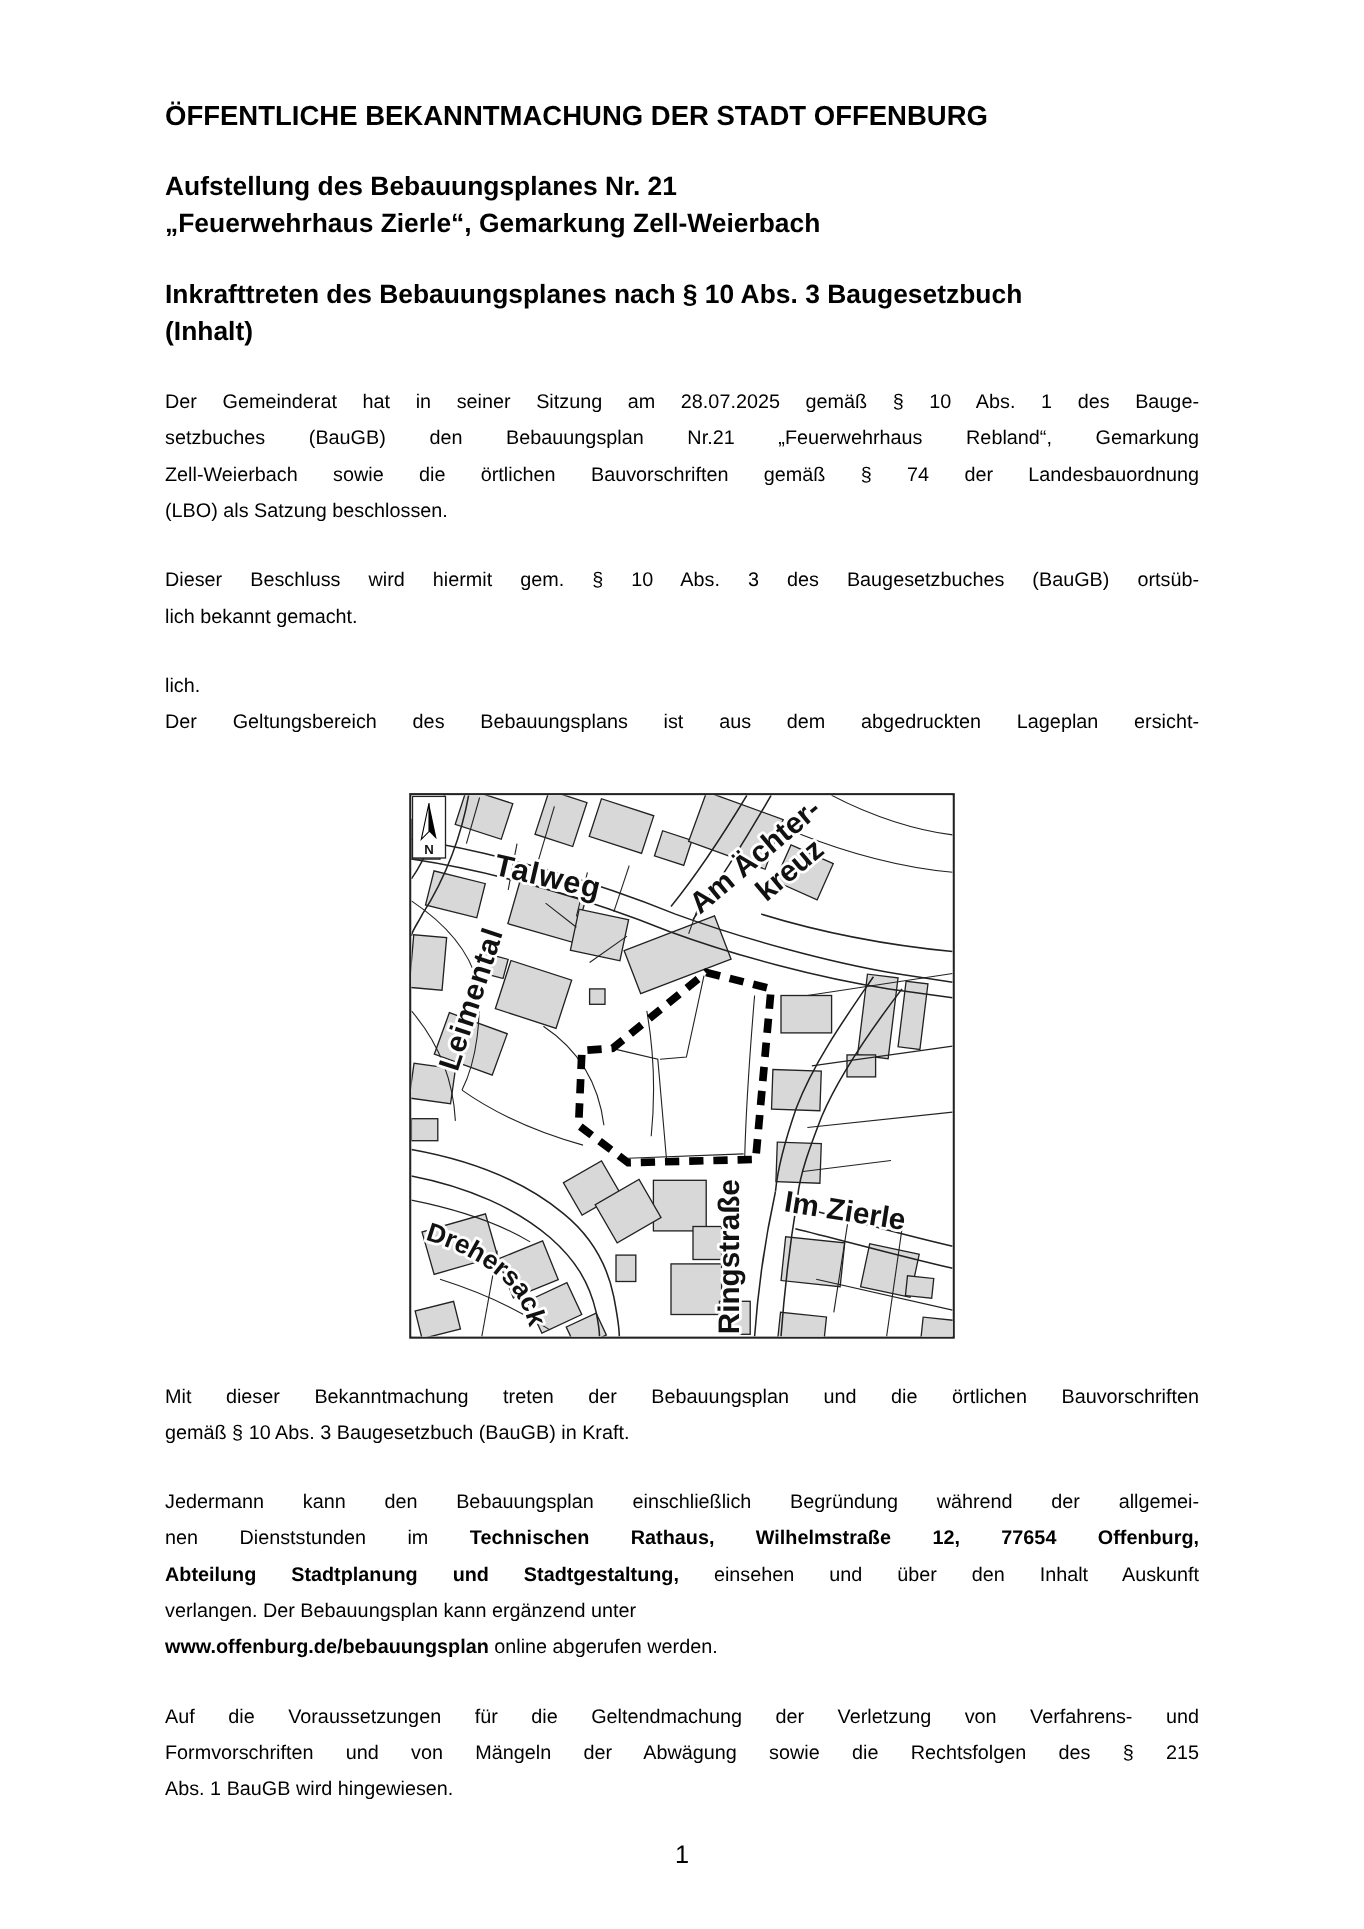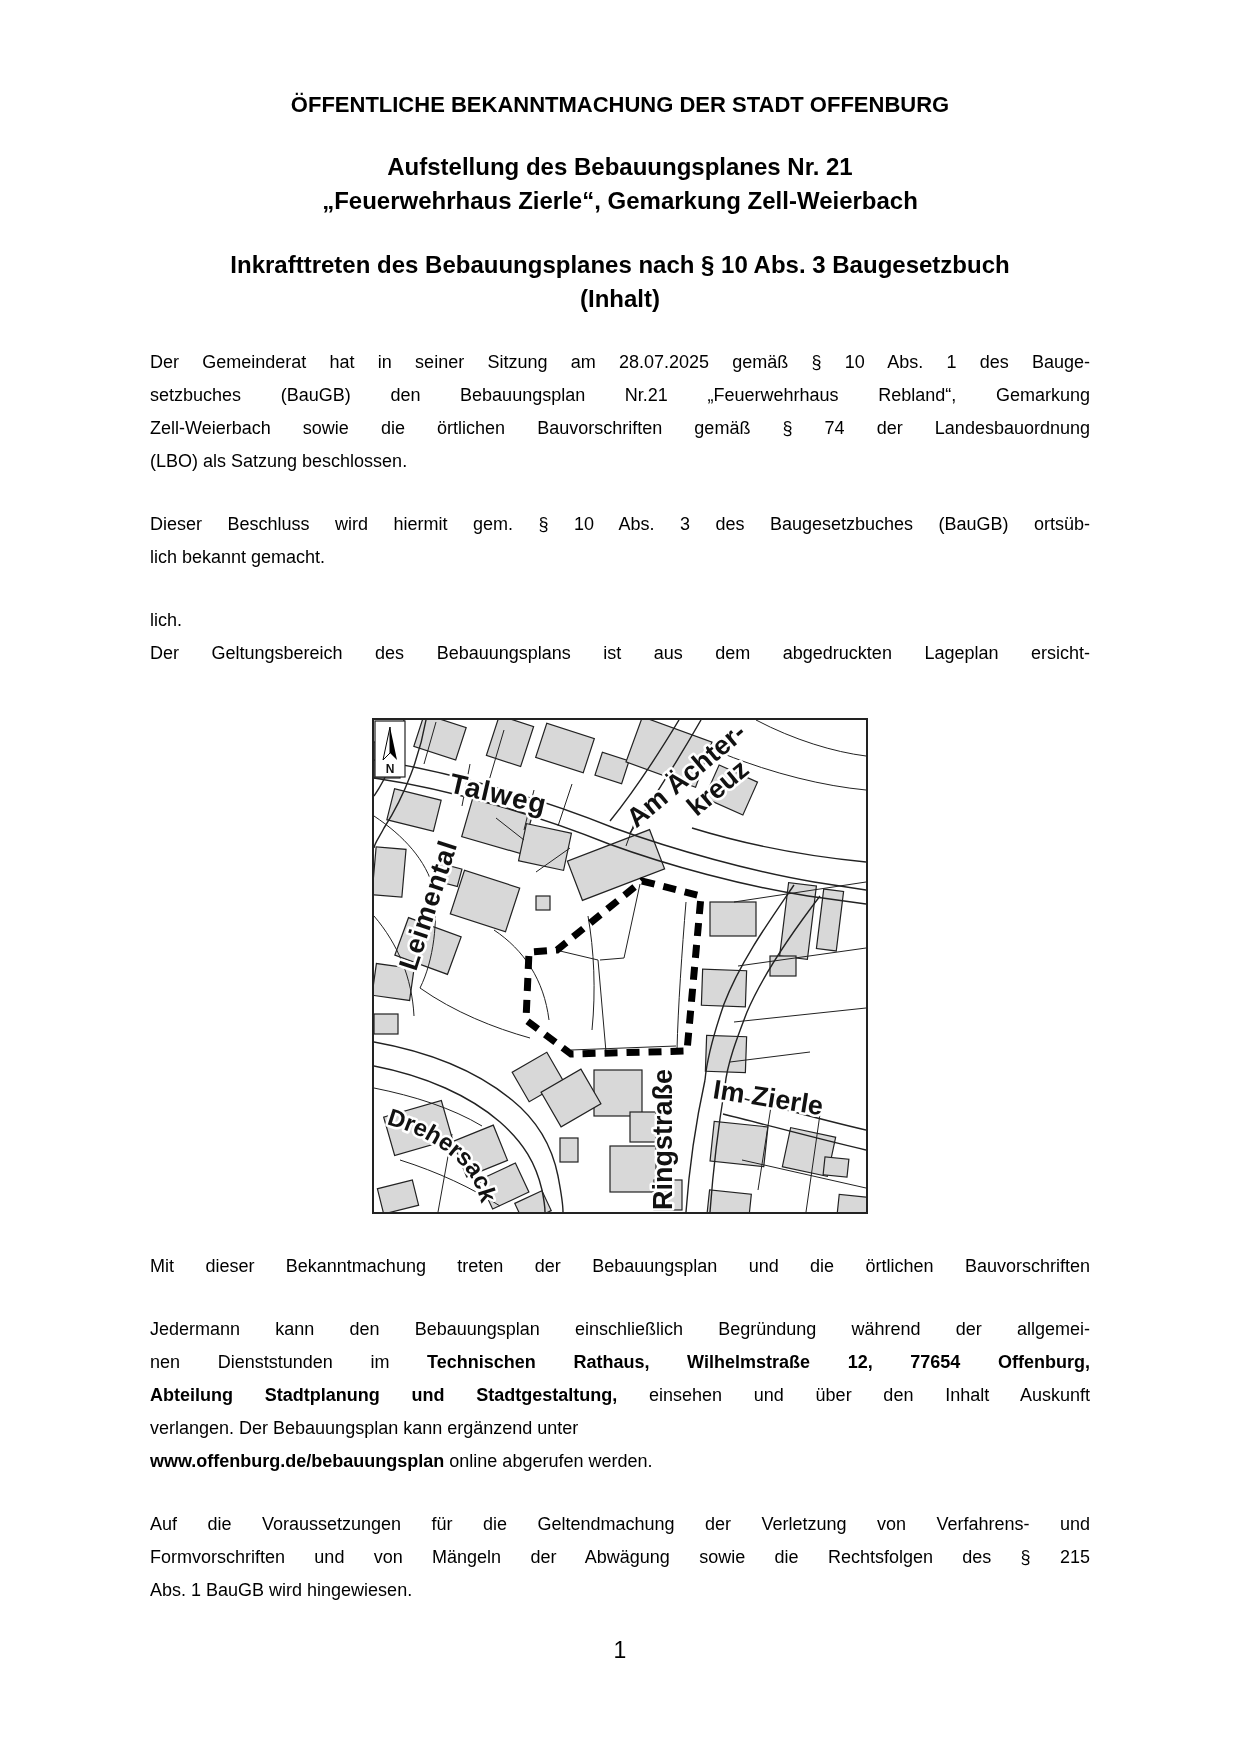--- a/index.html
+++ b/index.html
@@ -1,22 +1,22 @@
 <!DOCTYPE html>
 <html lang="de"><head>
 <meta charset="utf-8">
 <style>
   html,body{margin:0;padding:0;background:#ffffff;}
   .page{
     width:1240px;height:1754px;box-sizing:border-box;
     padding:92px 150px 0 150px;background:#fff;color:#000;
     font-family:"Liberation Sans",sans-serif;overflow:hidden;position:relative;
   }
-  .title{font-size:22px;font-weight:bold;text-align:center;margin:0 0 32px 0;}
-  .h-block{font-size:24px;font-weight:bold;text-align:center;line-height:34px;margin:0 0 30px 0;}
+  .title{font-size:25px;font-weight:bold;margin:0 0 32px 0;}
+  .h-block{font-size:24px;font-weight:bold;line-height:34px;margin:0 0 30px 0;}
   .h-line{white-space:pre-wrap;}
   .para{font-size:18px;line-height:33px;margin:0 0 30px 0;}
   .ln{text-align:justify;white-space:pre-wrap;}
   .ln.j{text-align-last:justify;}
   .b{font-weight:bold;}
   .map-wrap{margin:48px auto 36px auto;width:492px;border:2px solid #222;line-height:0;}
   .page-number{text-align:center;font-size:23px;margin-top:26px;}
   svg .bld{fill:#d8d8d8;stroke:#222;stroke-width:1.2;}
   svg .rd{fill:none;stroke:#222;stroke-width:1.4;}
   svg .pl{fill:none;stroke:#222;stroke-width:1;}
@@ -176,20 +176,21 @@
       <text transform="translate(338,378) rotate(9)" font-size="27">Im Zierle</text>
       <path id="dreher-path" d="M12,404 Q62,418 90,448 Q104,464 110,496" fill="none" stroke="none"></path>
       <text font-size="24">
         <textPath href="#dreher-path">Drehersack</textPath>
       </text>
     </svg>
   </figure>
 
   <div class="para">
       <div class="ln j"><span>Mit dieser Bekanntmachung treten der Bebauungsplan und die örtlichen Bauvorschriften</span></div>
+      <div class="ln"><span>gemäß § 10 Abs. 3 Baugesetzbuch (BauGB) in Kraft.</span></div>
     </div>
   <div class="para">
       <div class="ln j"><span>Jedermann kann den Bebauungsplan einschließlich Begründung während der allgemei-</span></div>
       <div class="ln j"><span>nen Dienststunden im </span><span class="b">Technischen Rathaus, Wilhelmstraße 12, 77654 Offenburg,</span></div>
       <div class="ln j"><span class="b">Abteilung Stadtplanung und Stadtgestaltung,</span><span> einsehen und über den Inhalt Auskunft</span></div>
       <div class="ln"><span>verlangen. Der Bebauungsplan kann ergänzend unter</span></div>
       <div class="ln"><span class="b">www.offenburg.de/bebauungsplan</span><span> online abgerufen werden.</span></div>
     </div>
   <div class="para">
       <div class="ln j"><span>Auf die Voraussetzungen für die Geltendmachung der Verletzung von Verfahrens- und</span></div>

